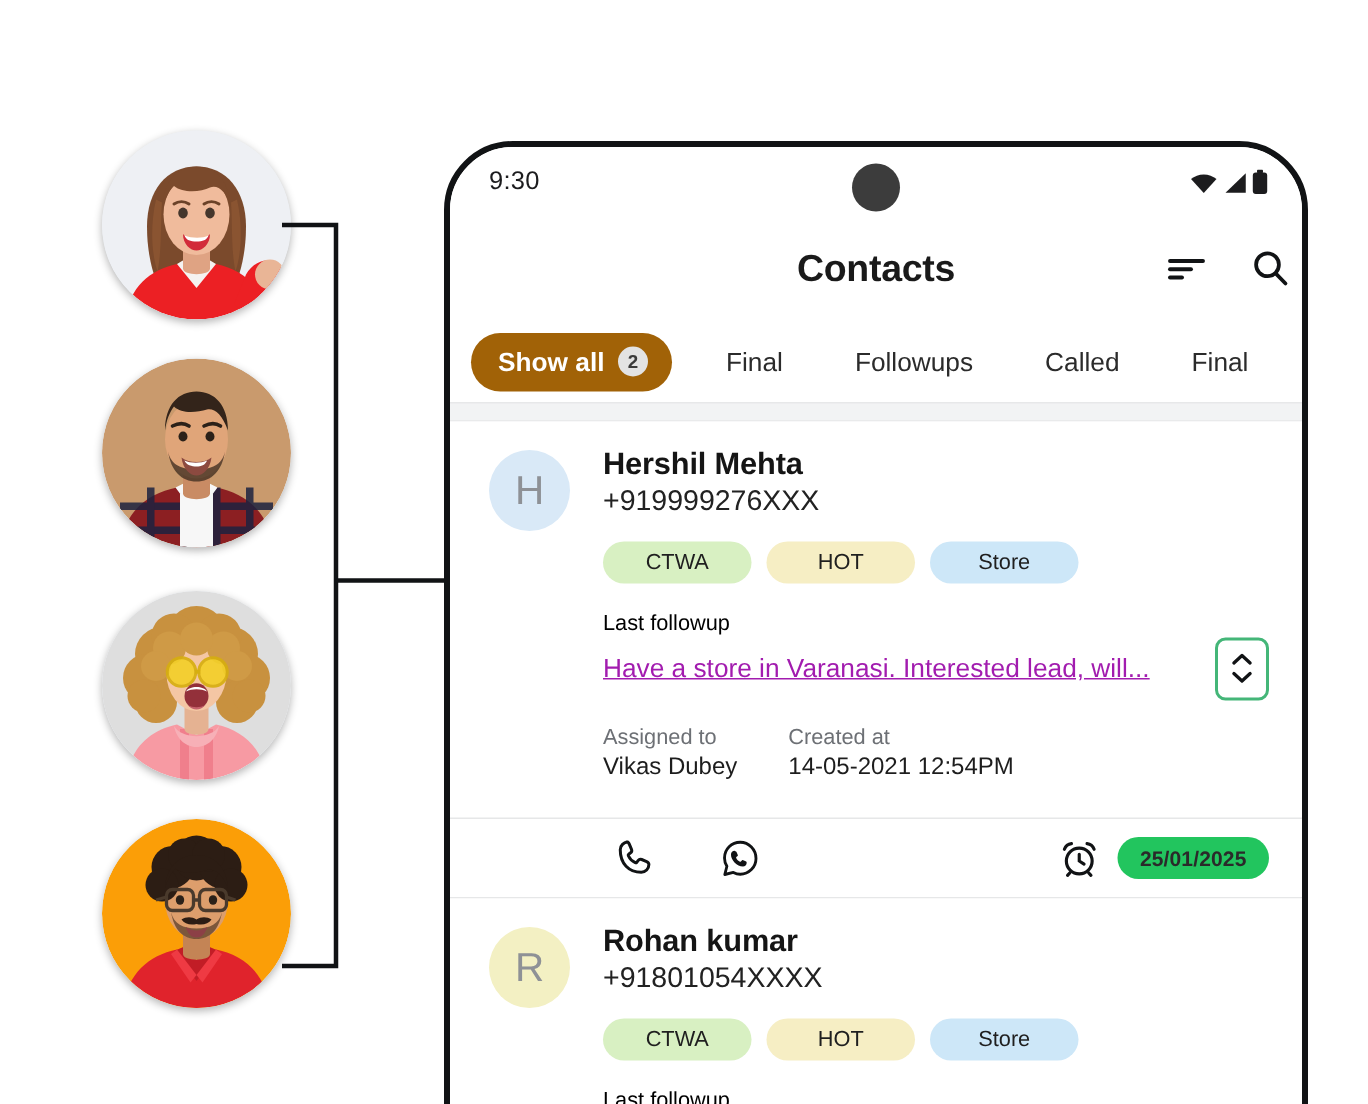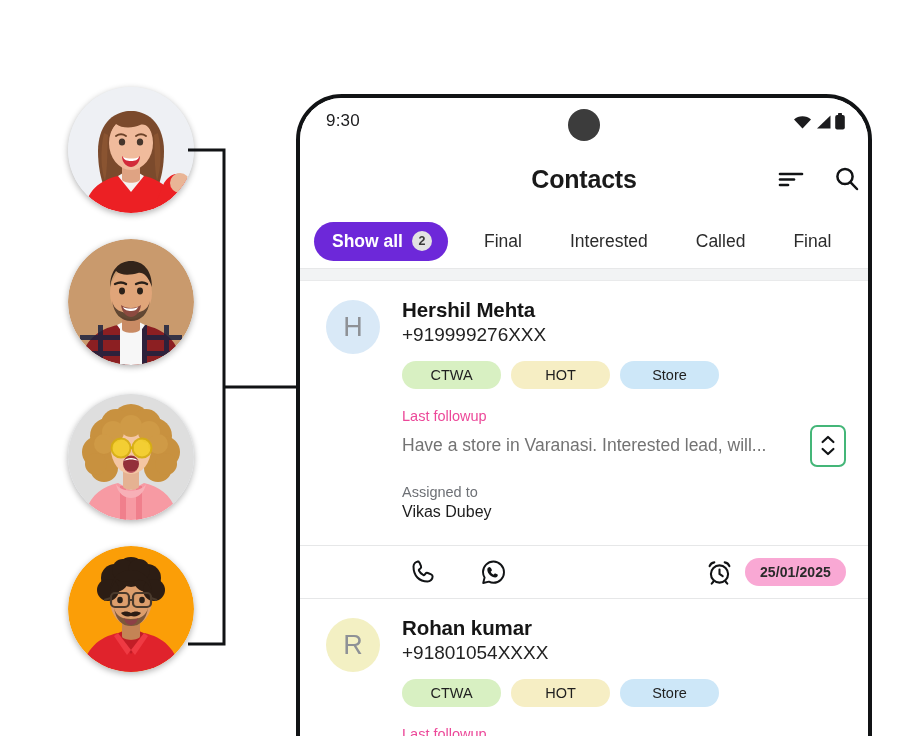--- a/index.html
+++ b/index.html
@@ -130,21 +130,21 @@
     font-size: 17.5px;
     color: #2b2b2b;
     padding: 0 24px;
     cursor: pointer;
   }
   .tab.first { padding: 0; }
   .pill-active {
     display: inline-flex;
     align-items: center;
     gap: 9px;
-    background: #6d28d9;
+    background: #a16207;
     color: #ffffff;
     font-size: 17.5px;
     font-weight: bold;
     border-radius: 22px;
     padding: 9px 16px 9px 18px;
     cursor: pointer;
   }
   .pill-badge {
     background: #e3e3e3;
     color: #3a3a3a;
@@ -199,36 +199,37 @@
     font-size: 14.5px;
     color: #1f1f1f;
     border-radius: 14px;
     padding: 6px 0;
     width: 99px;
     text-align: center;
   }
 
   .followup-label {
     font-size: 14.5px;
-    color: #ec4899;
+    color: #000000;
     margin-top: 19px;
   }
   .followup-line {
     display: flex;
     align-items: center;
     margin-top: 1px;
     gap: 10px;
   }
   .followup-text {
     font-size: 17.5px;
-    color: #737373;
+    color: #a21caf;
     flex: 1;
     overflow: hidden;
     text-overflow: ellipsis;
     white-space: nowrap;
+    text-decoration: underline;
   }
   .stepper {
     flex: 0 0 auto;
     width: 32px;
     height: 38px;
     border: 2px solid #44b678;
     border-radius: 7px;
     display: flex;
     flex-direction: column;
     align-items: center;
@@ -249,21 +250,21 @@
     height: 52px;
     padding: 0 22px 0 26px;
     border-top: 1px solid #e6e7e8;
     border-bottom: 1px solid #e6e7e8;
     margin-top: 12px;
   }
   .actionbar .call-ic { margin-left: 84px; }
   .actionbar .wa-ic { margin-left: 44px; }
   .ab-right { margin-left: auto; display: flex; align-items: center; gap: 12px; }
   .date-pill {
-    background: #f9a8d4;
+    background: #22c55e;
     color: #2a2a2a;
     font-size: 14px;
     font-weight: bold;
     border-radius: 14px;
     padding: 6px 15px;
     letter-spacing: 0.1px;
   }
 </style>
 </head>
 <body>
@@ -498,21 +499,21 @@
     </div>
 
     <div class="tabs">
       <div class="tab first">
         <span class="pill-active">
           <span>Show all</span>
           <span class="pill-badge">2</span>
         </span>
       </div>
       <div class="tab" style="padding-left:36px">Final</div>
-      <div class="tab">Interested</div>
+      <div class="tab">Followups</div>
       <div class="tab">Called</div>
       <div class="tab">Final</div>
     </div>
 
     <div class="band"></div>
 
     <div class="card">
       <div class="card-top">
         <div class="mono-avatar" style="background:#d9e9f7">H</div>
         <div class="card-body">
@@ -535,20 +536,24 @@
               <svg width="14" height="9" viewBox="0 0 14 9">
                 <path d="M1.6 2L7 7l5.4-5" fill="none" stroke="#111315" stroke-width="2.2" stroke-linecap="round" stroke-linejoin="round"></path>
               </svg>
             </div>
           </div>
 
           <div class="meta-row">
             <div class="meta-col">
               <div class="meta-label">Assigned to</div>
               <div class="meta-value">Vikas Dubey</div>
+            </div>
+            <div class="meta-col">
+              <div class="meta-label">Created at</div>
+              <div class="meta-value">14-05-2021 12:54PM</div>
             </div>
           </div>
         </div>
       </div>
 
       <div class="actionbar">
         <div class="icon-btn call-ic">
           <svg width="26" height="26" viewBox="0 0 26 26">
             <path d="M7.6 2.4c1 0 1.6.5 2 1.5l1.4 3.3c.4 1 .2 1.7-.6 2.3l-1.3 1c-.3.3-.4.6-.2 1 .9 2 2.6 3.7 4.6 4.6.4.2.7.1 1-.2l1-1.3c.6-.8 1.3-1 2.3-.6l3.3 1.4c1 .4 1.5 1 1.5 2 0 2.8-2.3 5.1-5.1 5.1C9.2 22.5 3.5 16.8 3.5 7.5c0-2.8 2.3-5.1 5.1-5.1z" fill="none" stroke="#111315" stroke-width="2" stroke-linejoin="round"></path>
           </svg>

